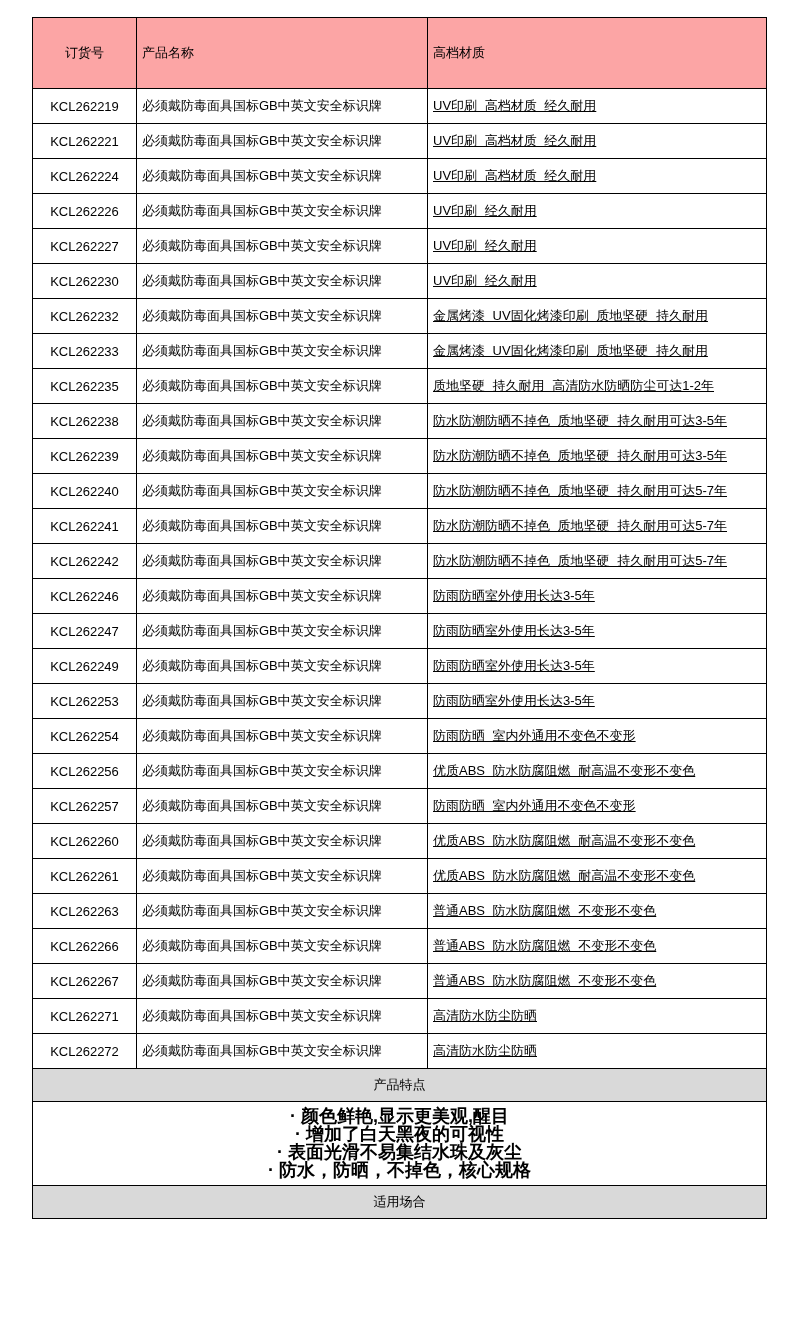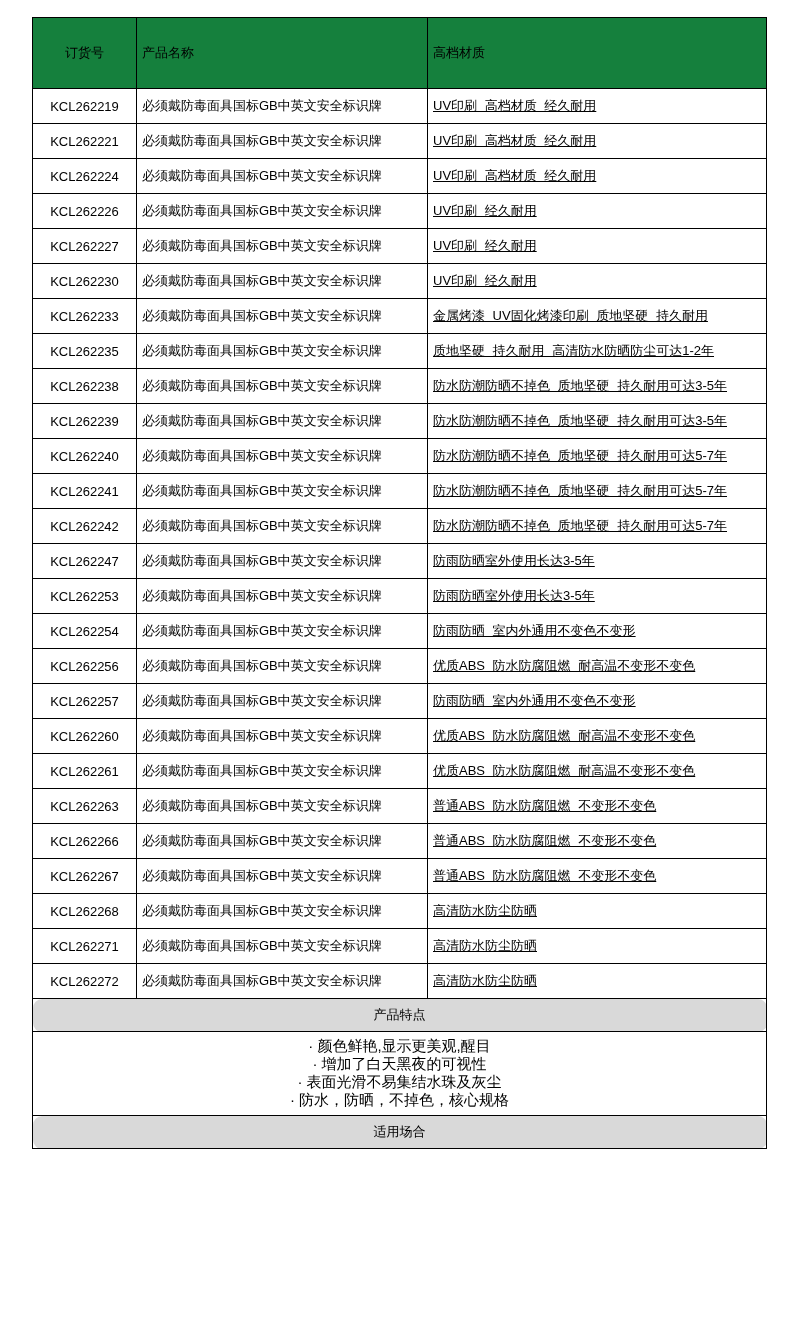--- a/index.html
+++ b/index.html
@@ -23,50 +23,50 @@
     table-layout: fixed;
   }
   th, td {
     border: 1px solid #000000;
     font-size: 13px;
     font-weight: 400;
     vertical-align: middle;
     overflow: hidden;
   }
   thead th {
-    background: #15803d;
+    background: #fca5a5;
     height: 36px;
   }
   th.h-code { text-align: center; }
   th.h-name, th.h-spec { text-align: left; padding: 17px 5px; }
   tbody td { height: 32px; }
   td.code {
     text-align: center;
     white-space: nowrap;
   }
   td.name, td.spec {
     text-align: left;
     padding: 0 5px;
     white-space: nowrap;
   }
   td.spec { word-spacing: 4px; text-decoration: underline; }
   td.section-th {
     background: #d9d9d9;
     text-align: center;
     height: 30px;
-    border-radius: 9px;
   }
   td.features-cell {
     height: auto;
     padding: 5px 0 6px 0;
     text-align: center;
   }
   .feature-line {
     line-height: 18px;
-    font-size: 15px;
+    font-size: 18px;
+    font-weight: bold;
   }
 </style>
 </head>
 <body>
 
 <div class="sheet">
   <table class="product-table">
     <colgroup>
       <col style="width:104px">
       <col style="width:291px">
@@ -104,20 +104,25 @@
     <td class="code">KCL262227</td>
     <td class="name">必须戴防毒面具国标GB中英文安全标识牌</td>
     <td class="spec">UV印刷 经久耐用</td>
   </tr>
         <tr>
     <td class="code">KCL262230</td>
     <td class="name">必须戴防毒面具国标GB中英文安全标识牌</td>
     <td class="spec">UV印刷 经久耐用</td>
   </tr>
         <tr>
+    <td class="code">KCL262232</td>
+    <td class="name">必须戴防毒面具国标GB中英文安全标识牌</td>
+    <td class="spec">金属烤漆 UV固化烤漆印刷 质地坚硬 持久耐用</td>
+  </tr>
+        <tr>
     <td class="code">KCL262233</td>
     <td class="name">必须戴防毒面具国标GB中英文安全标识牌</td>
     <td class="spec">金属烤漆 UV固化烤漆印刷 质地坚硬 持久耐用</td>
   </tr>
         <tr>
     <td class="code">KCL262235</td>
     <td class="name">必须戴防毒面具国标GB中英文安全标识牌</td>
     <td class="spec">质地坚硬 持久耐用 高清防水防晒防尘可达1-2年</td>
   </tr>
         <tr>
@@ -139,25 +144,35 @@
     <td class="code">KCL262241</td>
     <td class="name">必须戴防毒面具国标GB中英文安全标识牌</td>
     <td class="spec">防水防潮防晒不掉色 质地坚硬 持久耐用可达5-7年</td>
   </tr>
         <tr>
     <td class="code">KCL262242</td>
     <td class="name">必须戴防毒面具国标GB中英文安全标识牌</td>
     <td class="spec">防水防潮防晒不掉色 质地坚硬 持久耐用可达5-7年</td>
   </tr>
         <tr>
+    <td class="code">KCL262246</td>
+    <td class="name">必须戴防毒面具国标GB中英文安全标识牌</td>
+    <td class="spec">防雨防晒室外使用长达3-5年</td>
+  </tr>
+        <tr>
     <td class="code">KCL262247</td>
     <td class="name">必须戴防毒面具国标GB中英文安全标识牌</td>
     <td class="spec">防雨防晒室外使用长达3-5年</td>
   </tr>
         <tr>
+    <td class="code">KCL262249</td>
+    <td class="name">必须戴防毒面具国标GB中英文安全标识牌</td>
+    <td class="spec">防雨防晒室外使用长达3-5年</td>
+  </tr>
+        <tr>
     <td class="code">KCL262253</td>
     <td class="name">必须戴防毒面具国标GB中英文安全标识牌</td>
     <td class="spec">防雨防晒室外使用长达3-5年</td>
   </tr>
         <tr>
     <td class="code">KCL262254</td>
     <td class="name">必须戴防毒面具国标GB中英文安全标识牌</td>
     <td class="spec">防雨防晒 室内外通用不变色不变形</td>
   </tr>
         <tr>
@@ -187,25 +202,20 @@
   </tr>
         <tr>
     <td class="code">KCL262266</td>
     <td class="name">必须戴防毒面具国标GB中英文安全标识牌</td>
     <td class="spec">普通ABS 防水防腐阻燃 不变形不变色</td>
   </tr>
         <tr>
     <td class="code">KCL262267</td>
     <td class="name">必须戴防毒面具国标GB中英文安全标识牌</td>
     <td class="spec">普通ABS 防水防腐阻燃 不变形不变色</td>
-  </tr>
-        <tr>
-    <td class="code">KCL262268</td>
-    <td class="name">必须戴防毒面具国标GB中英文安全标识牌</td>
-    <td class="spec">高清防水防尘防晒</td>
   </tr>
         <tr>
     <td class="code">KCL262271</td>
     <td class="name">必须戴防毒面具国标GB中英文安全标识牌</td>
     <td class="spec">高清防水防尘防晒</td>
   </tr>
         <tr>
     <td class="code">KCL262272</td>
     <td class="name">必须戴防毒面具国标GB中英文安全标识牌</td>
     <td class="spec">高清防水防尘防晒</td>

